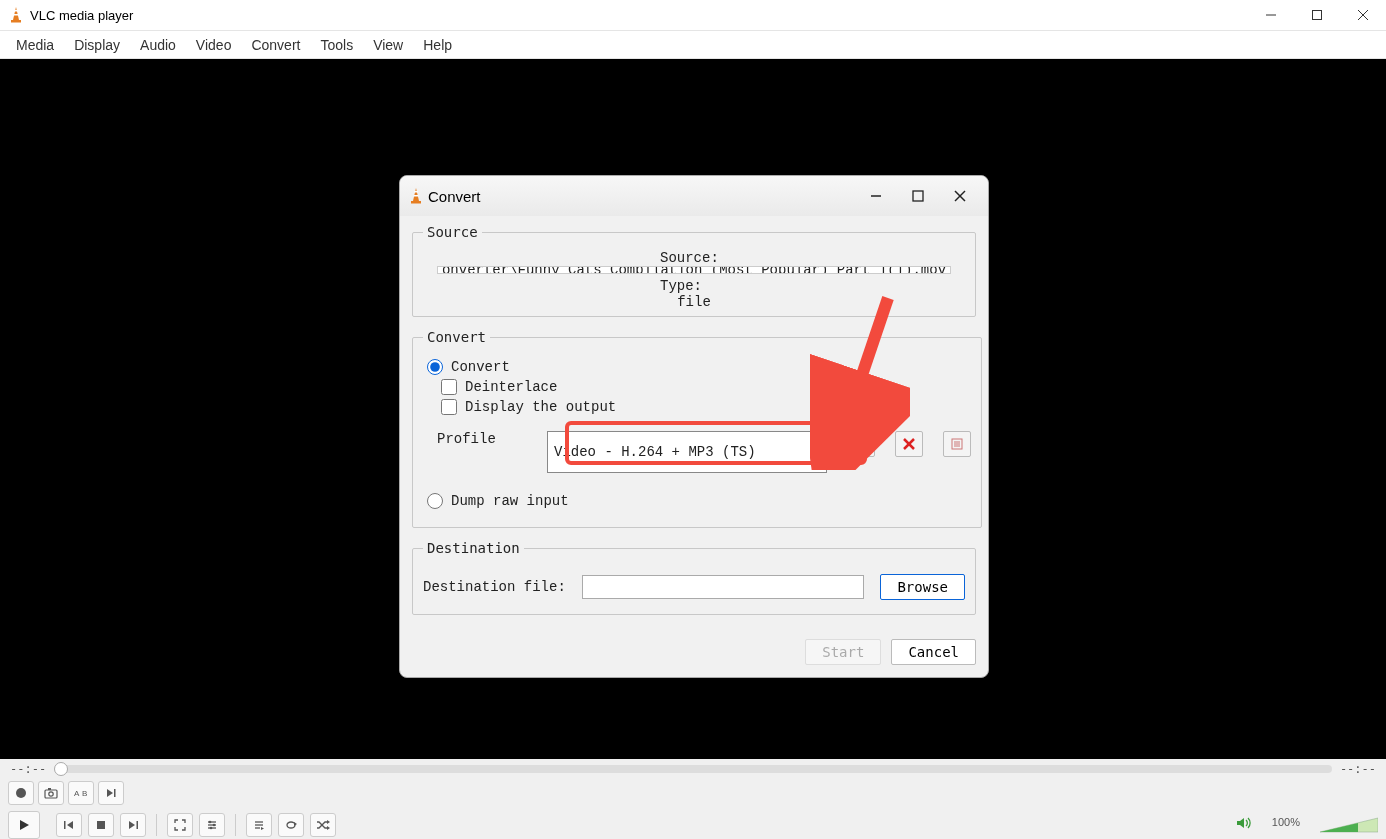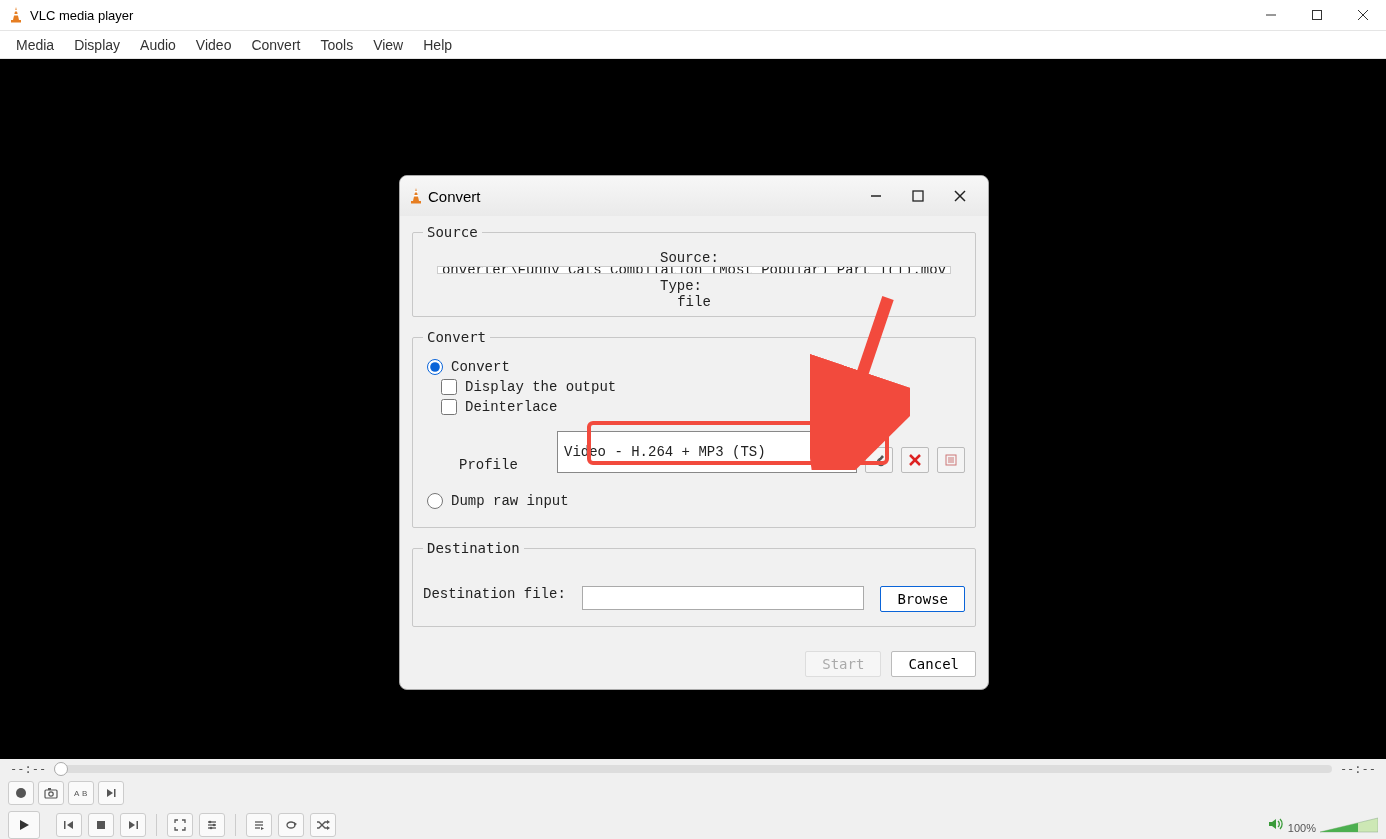--- a/index.html
+++ b/index.html
@@ -54,50 +54,50 @@
   .dialog-win span { width:24px; height:24px; display:flex; align-items:center; justify-content:center; }
   .dialog-body { padding: 8px 12px 12px 12px; font-family: "Consolas","Courier New",monospace; font-size:14px; color:#222; }
   fieldset { border:1px solid #c8c8c8; border-radius:2px; padding:10px 10px 14px 10px; margin-bottom:12px; }
   legend { padding:0 4px; font-family:"Consolas",monospace; }
   .src-row { display:flex; align-items:center; height:24px;flex-direction:column; }
   .src-label { width:68px; }
   .src-val-box { flex:1; border:1px solid #ccc; background:#fff; height:22px; padding:0 4px; overflow:hidden; white-space:nowrap; display:flex; align-items:center; }
   .radio-row, .check-row { display:flex; align-items:center; gap:8px; margin:4px 0 4px 4px; }
   input[type=radio], input[type=checkbox] { width:16px; height:16px; accent-color:#0a64d8; }
   .indent { margin-left:18px; }
-  .profile-row { display:flex; align-items:flex-end; gap:8px; margin:16px 0 4px 36px; position:relative; }
+  .profile-row { display:flex; align-items:flex-start; gap:20px; margin:16px 0 4px 14px; position:relative; }
   .profile-label { width:90px; }
   .profile-select {
     flex:1; height:42px; border:1px solid #888; background:#fff;
     display:flex; align-items:center; padding:0 6px; justify-content:space-between;
     min-width:280px;
   }
   .icon-btn { width:28px; height:26px; border:1px solid #bbb; background:#f4f4f4; display:flex; align-items:center; justify-content:center; border-radius:2px; }
   .highlight-box {
     position:absolute; border:4px solid #f24a3d; border-radius:6px;
     left:128px; top:-10px; width:302px; height:44px; pointer-events:none;
   }
   .arrow-svg { position:absolute; left:810px; top:290px; pointer-events:none; z-index:10; }
-  .dest-row { display:flex; align-items:flex-start; gap:16px; margin-top:20px; }
+  .dest-row { display:flex; align-items:center; gap:16px; margin-top:8px; }
   .dest-input { flex:1; height:24px; border:1px solid #aaa; background:#fff; }
   .btn { height:26px; padding:0 16px; border:1px solid #0a64d8; background:#fff; font-family:"Consolas",monospace; font-size:14px; border-radius:2px; color:#000; }
   .btn.plain { border:1px solid #bbb; color:#000; }
   .btn.disabled { color:#aaa; border-color:#ddd; background:#f6f6f6;}
   .dialog-footer { display:flex; justify-content:flex-end; gap:10px; padding:0 12px 12px 12px;}
   
   .timeline { display:flex; align-items:center; height:20px; padding:0 10px; gap:8px; background:#f0f0f0; }
   .time-label { font-size:12px; color:#555; font-family:monospace; }
   .seek { flex:1; height:8px; background:#ddd; border-radius:4px; position:relative; }
   .seek .thumb { position:absolute; left:0; top:-3px; width:14px; height:14px; background:#fff; border:1px solid #aaa; border-radius:50%; }
   .controls-row { display:flex; align-items:center; padding:2px 8px; gap:4px; background:#f0f0f0;}
   .controls-row2 { display:flex; align-items:center; padding:4px 8px; gap:6px; background:#f0f0f0;}
   .ctrl-btn { width:26px; height:24px; border:1px solid #ccc; background:#fafafa; border-radius:3px; display:flex; align-items:center; justify-content:center; }
   .ctrl-btn.big { width:32px; height:28px; }
   .sep { width:1px; height:22px; background:#ccc; margin:0 4px; }
-  .vol-area { margin-left:auto; display:flex; align-items:flex-end; gap:4px; }
+  .vol-area { margin-left:auto; display:flex; align-items:flex-start; gap:20px; }
   .vol-pct { font-size:11px; color:#555; }
   .vol-tri { width:58px; height:18px; position:relative; }
   .vol-tri svg { width:58px; height:18px; }
   .cone-icon svg { width:16px; height:18px; display:block; }
 </style>
 </head>
 <body>
 
 <div class="titlebar">
   <span class="app-icon cone-icon">
@@ -301,25 +301,25 @@
     </fieldset>
 
     <fieldset>
       <legend>Convert</legend>
       <label class="radio-row">
         <input type="radio" name="mode" checked="" style="">
         <span>Convert</span>
       </label>
       <label class="check-row indent">
         <input type="checkbox" style="">
-        <span>Display the output</span>
+        <span>Deinterlace</span>
       </label>
       <label class="check-row indent">
         <input type="checkbox" style="">
-        <span>Deinterlace</span>
+        <span>Display the output</span>
       </label>
       <div class="profile-row">
         <span class="profile-label">Profile</span>
         <div class="profile-select">
           <span>Video - H.264 + MP3 (TS)</span>
           <span><svg width="10" height="6" viewBox="0 0 10 6">
                 <polygon points="0,0 10,0 5,6" fill="#333"></polygon>
               </svg></span>
         </div>
         <div class="icon-btn">

